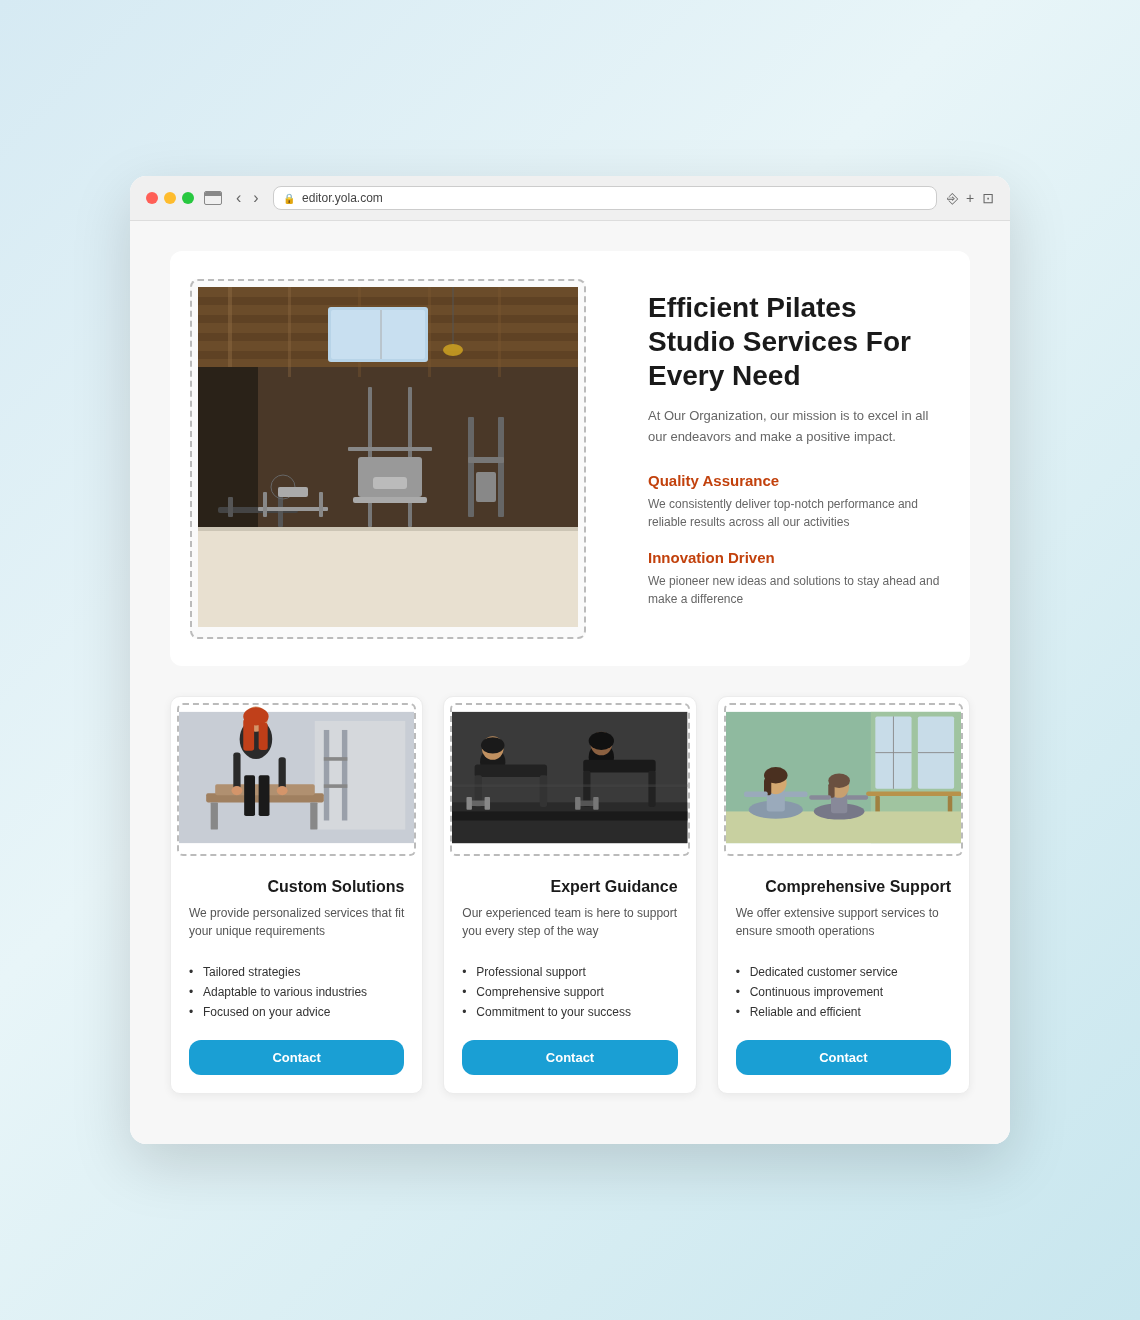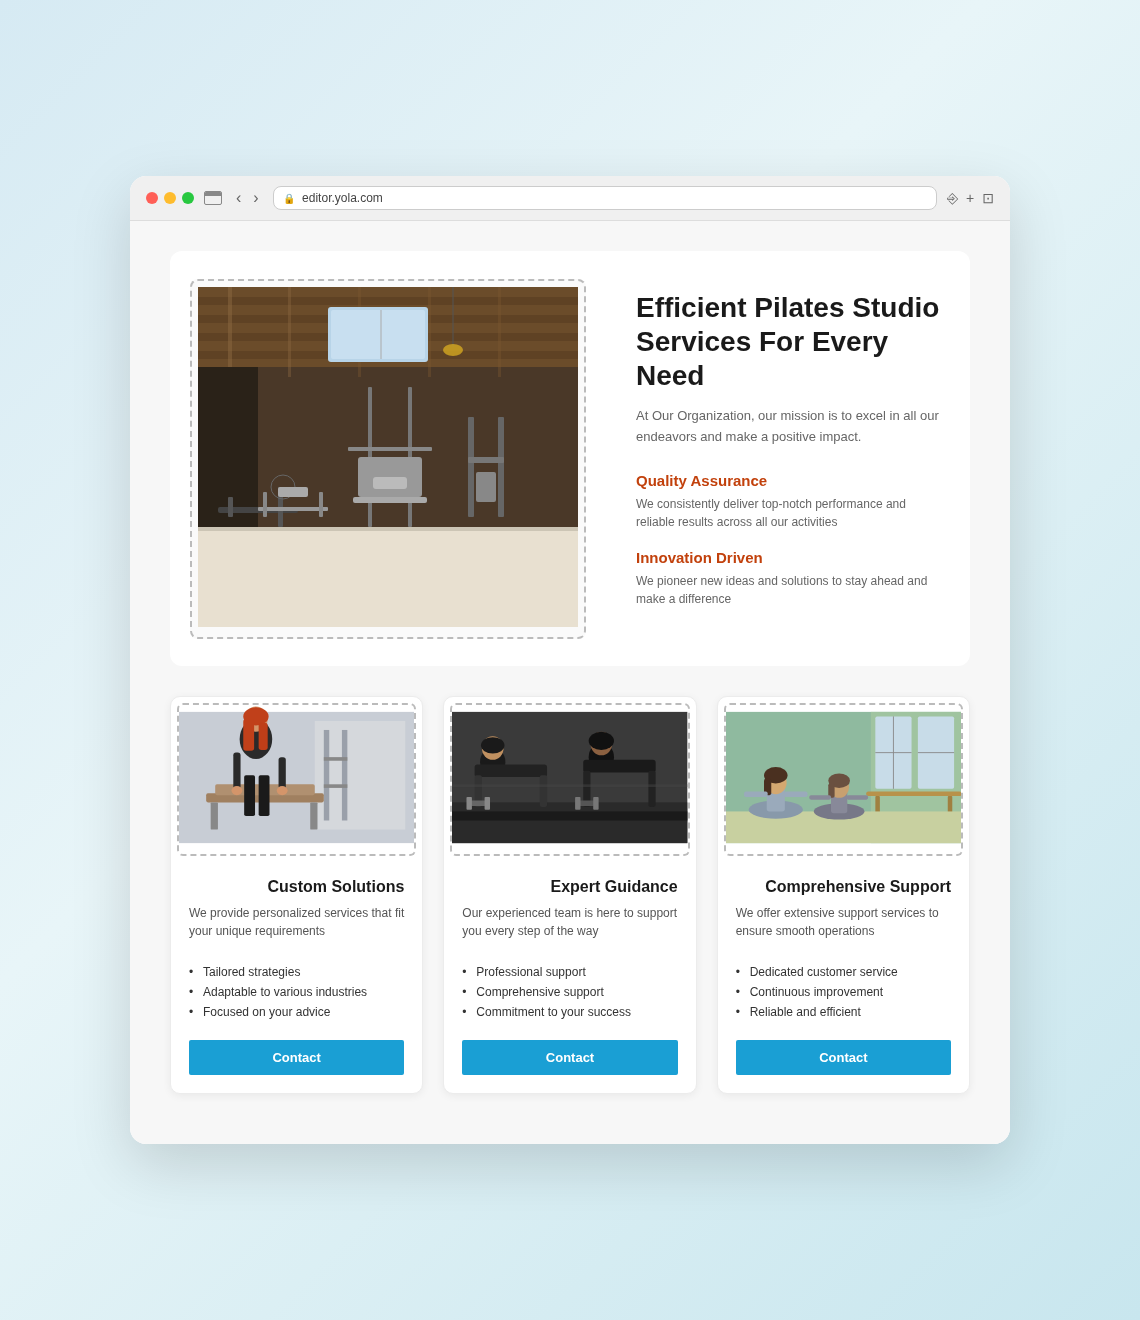--- a/index.html
+++ b/index.html
@@ -94,21 +94,21 @@
 
     
     .page-content {
       background: #f7f7f7;
       padding: 30px 40px 50px;
     }
 
     
     .hero-section {
       display: flex;
-      gap: 40px;
+      gap: 52px;
       align-items: center;
       background: white;
       border-radius: 12px;
       padding: 20px;
       margin-bottom: 30px;
       position: relative;
     }
 
     .hero-image-container {
       position: relative;
@@ -223,21 +223,21 @@
       position: absolute;
       left: 0;
       color: #333;
     }
 
     .contact-btn {
       width: 100%;
       background: #1a9fd4;
       color: white;
       border: none;
-      border-radius: 2px;
+      border-radius: 12px;
       padding: 10px;
       font-size: 13px;
       font-weight: 600;
       cursor: pointer;
       text-align: center;
     }
 
     
     .gym-svg {
       width: 380px;

